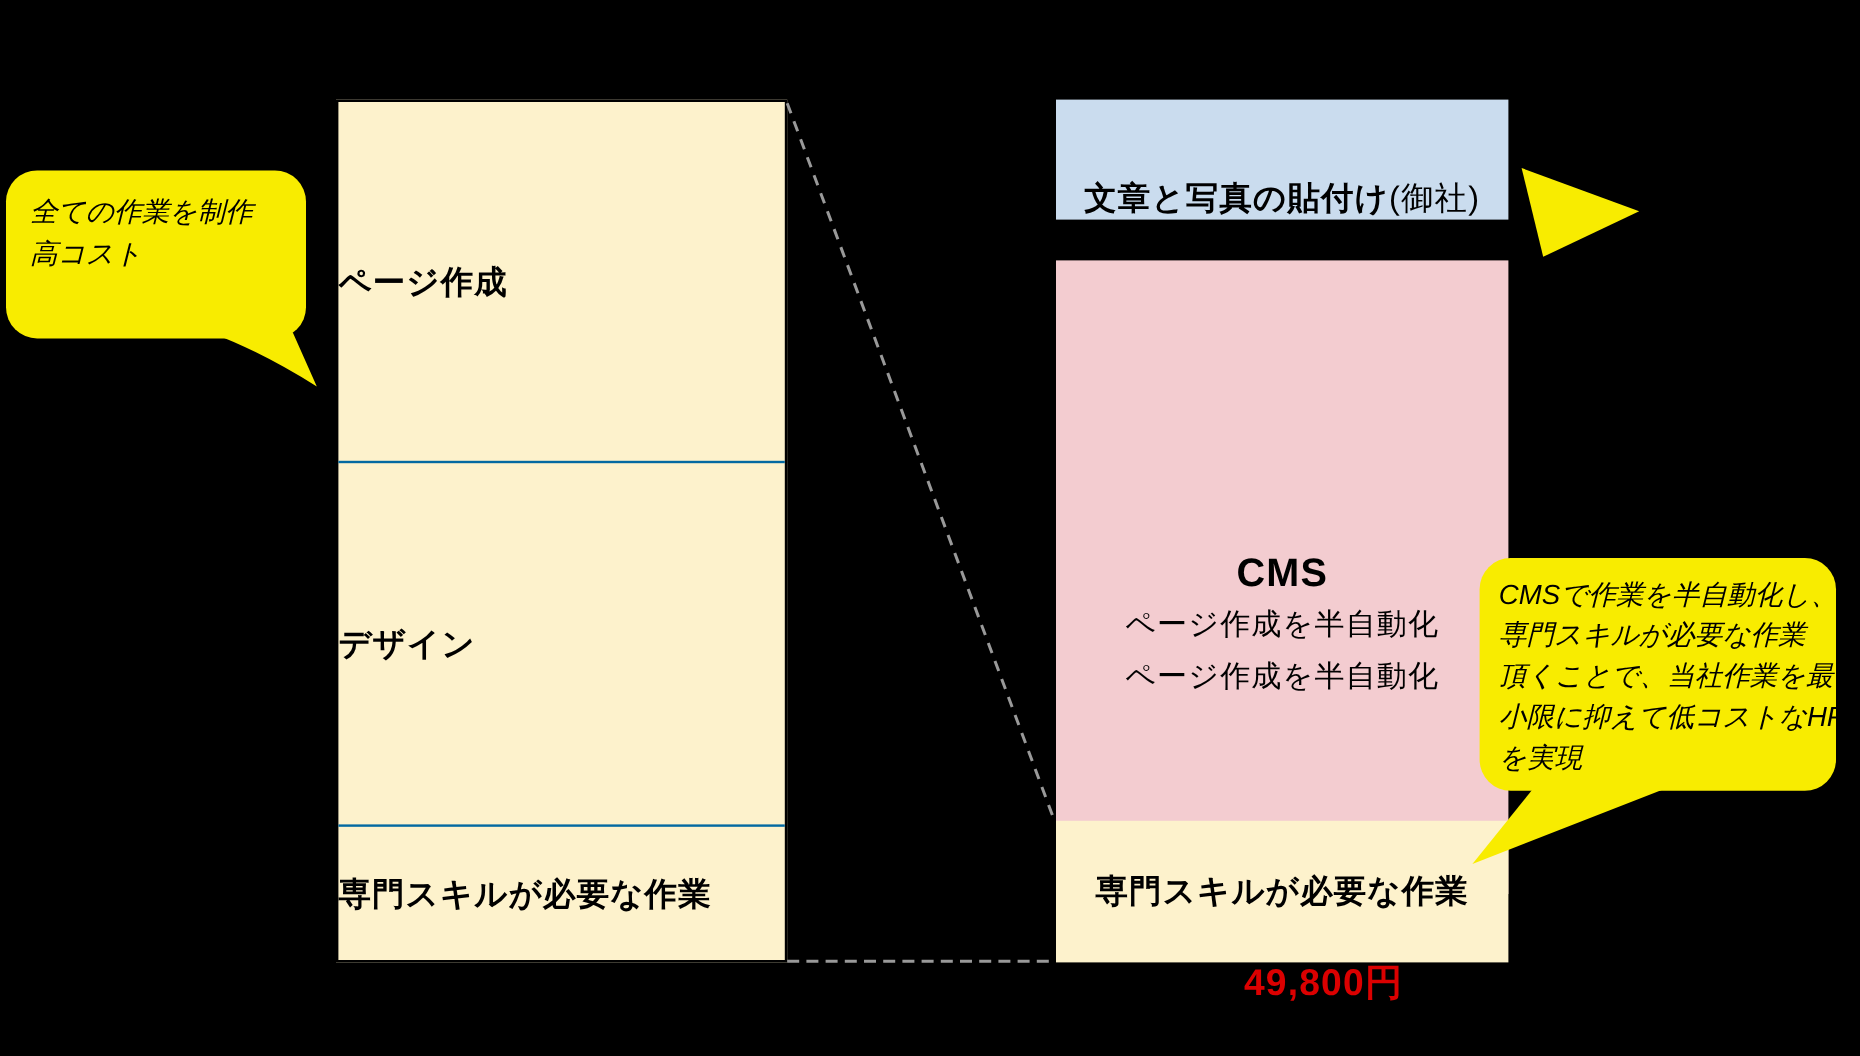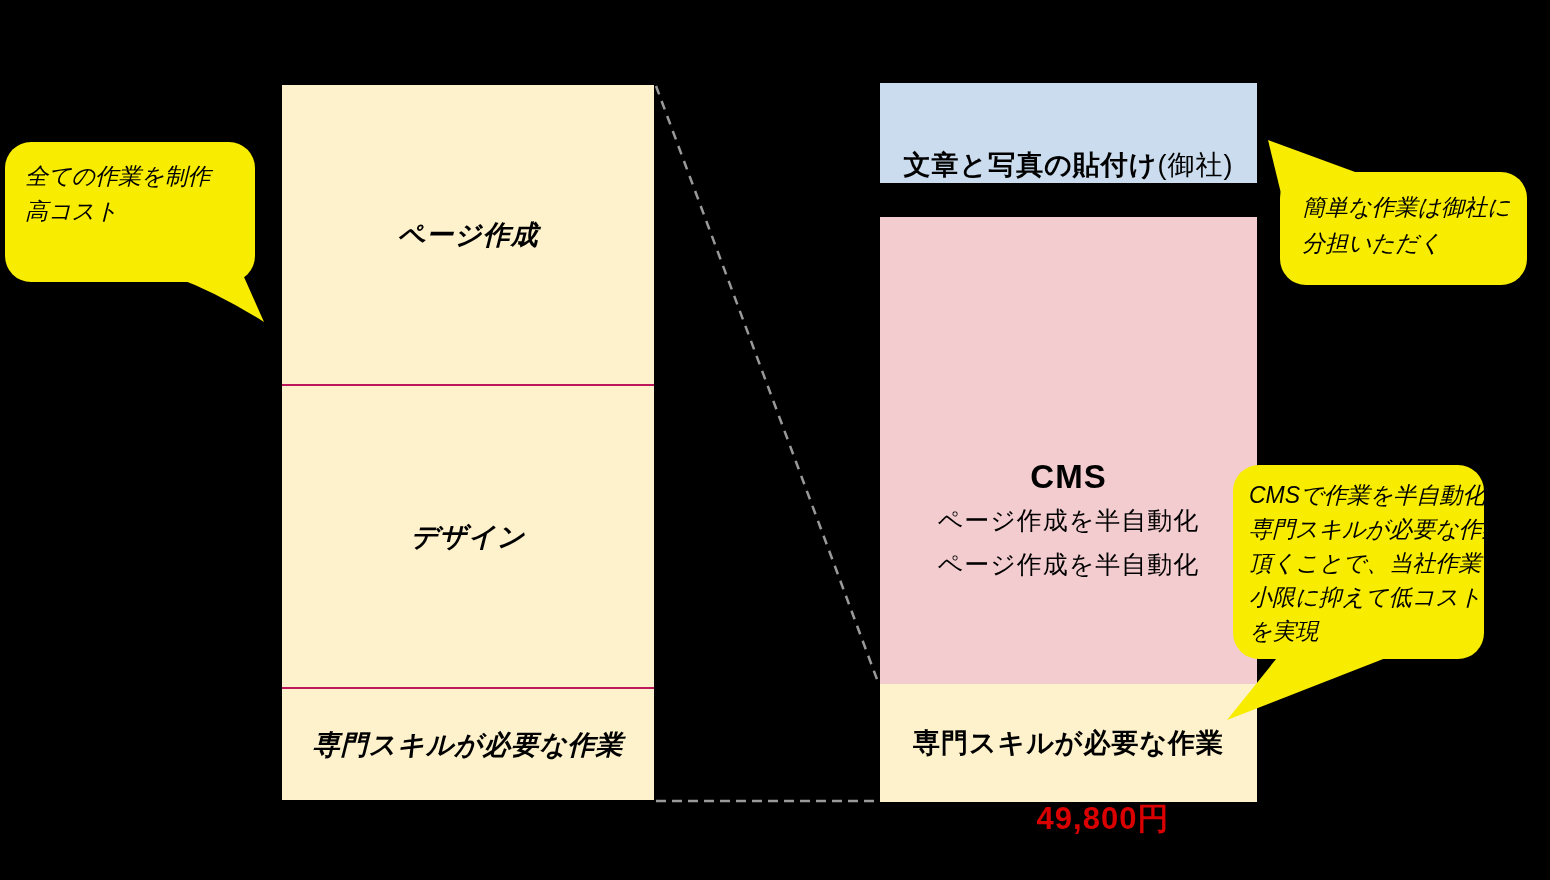--- a/index.html
+++ b/index.html
@@ -23,22 +23,22 @@
   }
   .box{position:absolute;box-sizing:border-box;z-index:1;}
 
   
   .left-stack{
     left:280px;top:83px;width:376px;height:719px;
     background:var(--cream);
     border:2px solid #000;
     display:flex;flex-direction:column;
   }
-  .stack-sec{display:flex;align-items:center;justify-content:center;font-style:italic;}
-  .stack-sec + .stack-sec{border-top:2px solid #be185d;}
+  .stack-sec{display:flex;align-items:center;}
+  .stack-sec + .stack-sec{border-top:2px solid #0369a1;}
   .sec-1{height:299px;}
   .sec-2{height:301px;}
   .sec-3{flex:1;}
   .sec-label{font-weight:bold;font-size:27px;letter-spacing:1px;}
 
   
   .paste-box{
     left:880px;top:83px;width:377px;height:100px;
     background:var(--blue);
     display:flex;align-items:flex-end;justify-content:center;
@@ -74,21 +74,21 @@
   .bubble{
     position:absolute;background:var(--yellow);
     border-radius:26px;z-index:3;
     font-size:23px;box-sizing:border-box;
   }
   .bubble .ln{white-space:nowrap;font-style:italic;}
   .bubble-left{left:5px;top:142px;width:250px;height:140px;padding:17px 0 0 20px;}
   .bubble-left .ln{line-height:35px;}
   .bubble-tr{left:1280px;top:172px;width:247px;height:113px;padding:17px 0 0 22px;}
   .bubble-tr .ln{line-height:36px;}
-  .bubble-br{left:1233px;top:465px;width:251px;height:194px;padding:13px 0 0 16px;}
+  .bubble-br{left:1233px;top:465px;width:297px;height:194px;padding:13px 0 0 16px;}
   .bubble-br .ln{line-height:34px;}
 </style>
 </head>
 <body>
 
 <div class="canvas">
 
   <div class="box left-stack">
     <div class="stack-sec sec-1">
       <div class="sec-label">ページ作成</div>
@@ -123,24 +123,20 @@
     <path d="M175,277 L244,277 L264,322 Q216,292 175,277 Z" fill="#F8EC00"></path>
     <path d="M1268,140 L1366,176 L1286,214 Z" fill="#F8EC00"></path>
     <path d="M1227,720 L1285,648 L1396,654 Z" fill="#F8EC00"></path>
   </svg>
 
   <div class="bubble bubble-left">
     <div class="ln">全ての作業を制作</div>
     <div class="ln">高コスト</div>
   </div>
 
-  <div class="bubble bubble-tr">
-    <div class="ln">簡単な作業は御社に</div>
-    <div class="ln">分担いただく</div>
-  </div>
 
   <div class="bubble bubble-br">
     <div class="ln">CMSで作業を半自動化し、</div>
     <div class="ln">専門スキルが必要な作業</div>
     <div class="ln">頂くことで、当社作業を最</div>
     <div class="ln">小限に抑えて低コストなHP</div>
     <div class="ln">を実現</div>
   </div>
 
   <div class="price">49,800円</div>

